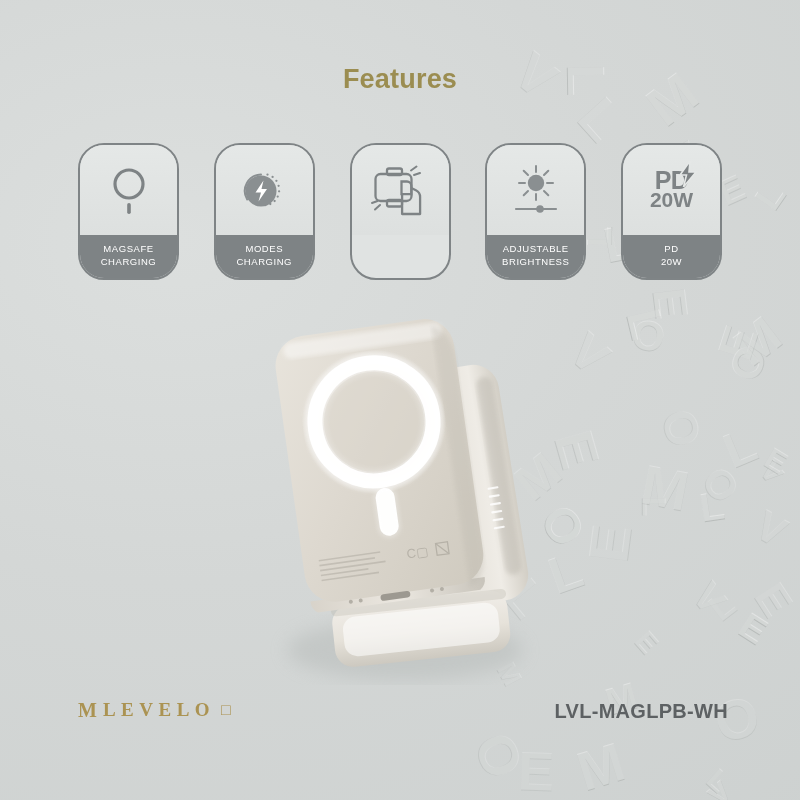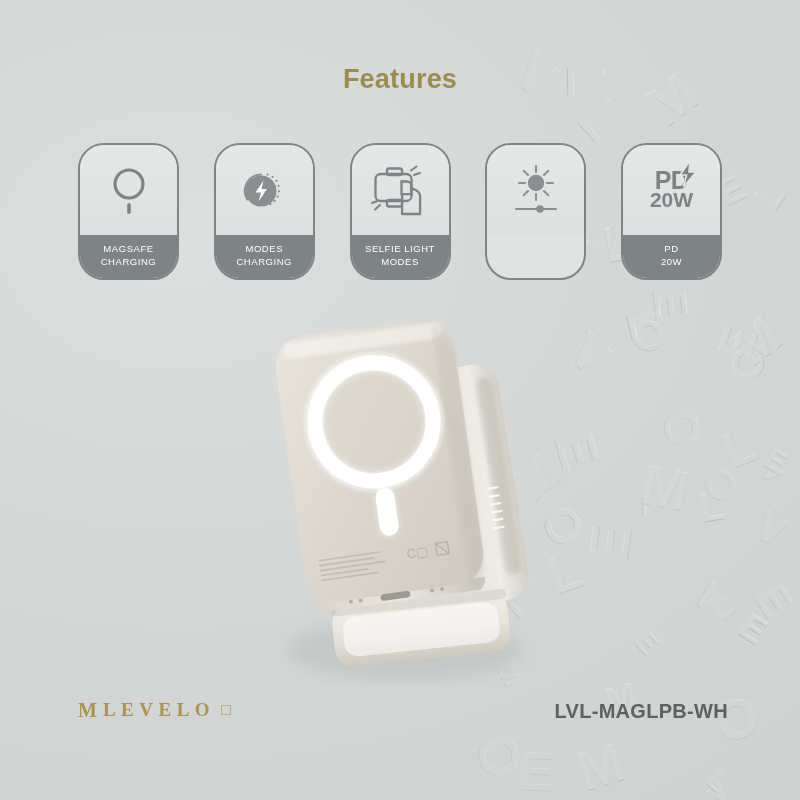--- a/index.html
+++ b/index.html
@@ -216,43 +216,43 @@
           <path d="M31.5 20.5 h5.5 a4.3 4.3 0 0 1 4.3 4.3 v8.4 h-9.8 z" fill="none" stroke="#7e8385" stroke-width="2.3"></path>
           <path d="M41.3 27 l4.6 2.2 a7.5 7.5 0 0 1 4.2 6.8 V53 h-18 V33" fill="none" stroke="#7e8385" stroke-width="2.3" stroke-linejoin="round"></path>
           <g stroke="#7e8385" stroke-width="2" stroke-linecap="round">
             <line x1="41" y1="9.5" x2="46.5" y2="5.5"></line>
             <line x1="44" y1="14" x2="50" y2="12"></line>
             <line x1="10" y1="44" x2="5" y2="48.5"></line>
             <line x1="7.5" y1="40" x2="2" y2="42"></line>
           </g>
         </svg>
       </div>
-      <div class="card-label">
-        <span class="ln">SELFIE LIGHT</span>
-        <span class="ln">MODES</span>
-      </div>
     </div>
 
     <div class="card">
       <div class="card-icon">
         <svg width="58" height="58" viewBox="0 0 58 58">
           <circle cx="29" cy="22" r="8.2" fill="#8a8f91"></circle>
           <g stroke="#8a8f91" stroke-width="2" stroke-linecap="round">
             <line x1="29" y1="5" x2="29" y2="11"></line>
             <line x1="29" y1="33" x2="29" y2="39"></line>
             <line x1="12" y1="22" x2="18" y2="22"></line>
             <line x1="40" y1="22" x2="46" y2="22"></line>
             <line x1="16.7" y1="9.7" x2="21" y2="14"></line>
             <line x1="37" y1="30" x2="41.3" y2="34.3"></line>
             <line x1="41.3" y1="9.7" x2="37" y2="14"></line>
             <line x1="21" y1="30" x2="16.7" y2="34.3"></line>
           </g>
           <line x1="9" y1="48" x2="49" y2="48" stroke="#8a8f91" stroke-width="2.2" stroke-linecap="round"></line>
           <circle cx="33" cy="48" r="3.8" fill="#8a8f91"></circle>
         </svg>
+      </div>
+      <div class="card-label">
+        <span class="ln">ADJUSTABLE</span>
+        <span class="ln">BRIGHTNESS</span>
       </div>
     </div>
 
     <div class="card">
       <div class="card-icon">
         <div class="pd-big">
           <span class="pd-wrap">
             <span>PD</span>
             <svg class="pd-bolt" width="22" height="26" viewBox="0 0 22 26">
               <path d="M13 0 L3 14 H9.5 L6.5 26 L19 11 H12 Z" fill="#7e8385" stroke="#e5e8e7" stroke-width="1.6"></path>

